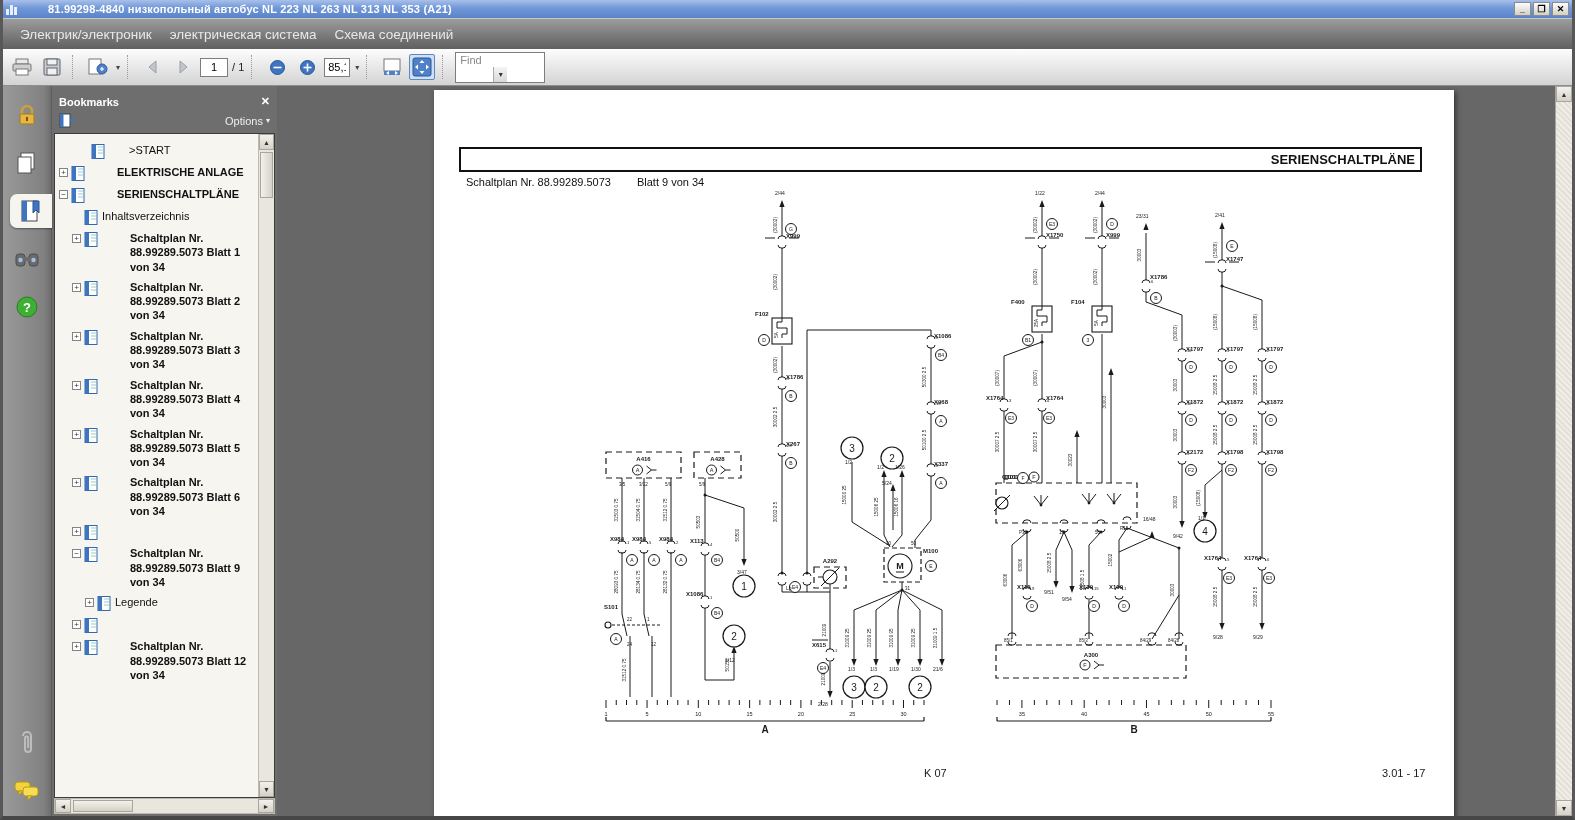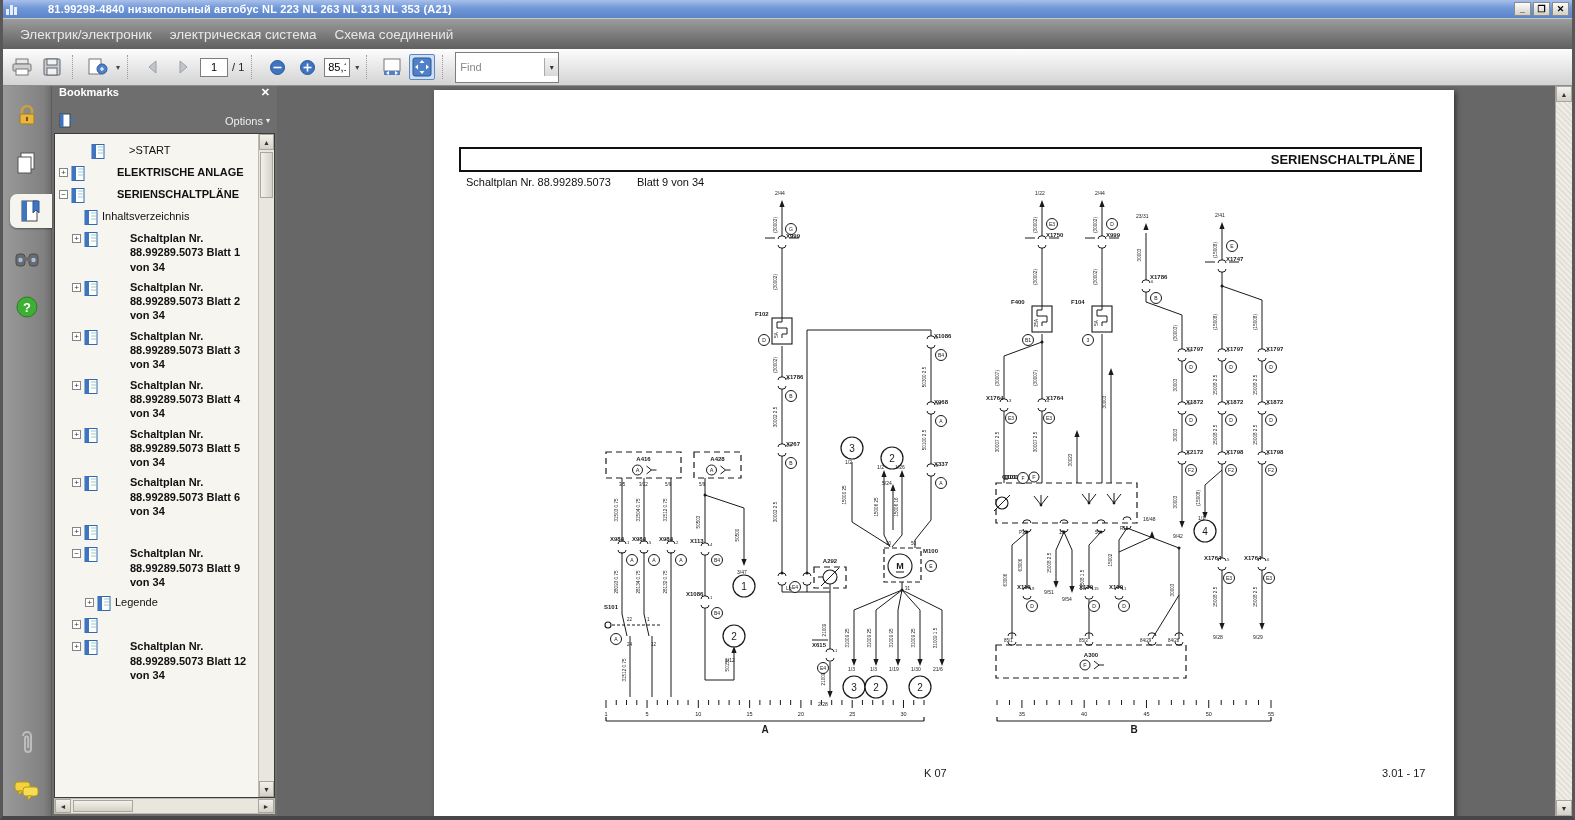--- a/index.html
+++ b/index.html
@@ -22,33 +22,33 @@
 .toolbar { height:37px; flex:0 0 37px; background:linear-gradient(#fdfdfd,#d3d3d3); border-bottom:1px solid #8e8e8e;
   display:flex; align-items:center; padding:0 6px; gap:4px; }
 .tbtn { width:26px; height:26px; display:flex; align-items:center; justify-content:center; border:1px solid transparent; border-radius:2px; }
 .tbtn.active { background:#cfe0f2; border:1px solid #5a8ac6; }
 .tsep { width:6px; height:24px; border-left:1px dotted #9a9a9a; margin:0 3px; }
 .tcaret { font-size:8px; color:#444; margin-left:1px; }
 .pagebox,.zoombox { height:19px; background:#fff; border:1px solid #7d7d7d; font-size:11px; padding:1px 3px; color:#000; }
 .pagebox { width:28px; text-align:center; }
 .zoombox { width:26px; }
 .plain { font-size:11px; color:#222; }
-.findwrap { display:flex; align-items:center; height:31px; border:1px solid #7d7d7d; background:#fff; }
+.findwrap { display:flex; align-items:center; height:31px; border:1px solid #7d7d7d; background:#fff;flex-direction:column; }
 .findinput { width:88px; height:18px; border:0; outline:none; font-size:11px; padding:0 4px; color:#000; font-family:"Liberation Sans",sans-serif; }
 .findinput::placeholder { color:#888; }
 .findcaret { width:14px; height:18px; border-left:1px solid #aaa; font-size:8px; color:#333; display:flex; align-items:center; justify-content:center; background:linear-gradient(#f4f4f4,#d8d8d8); }
 
 .body { flex:1; display:flex; min-height:0; }
 .iconstrip { flex:0 0 48px; background:linear-gradient(90deg,#9a9a9a,#818181 85%,#6d6d6d); display:flex; flex-direction:column; align-items:center; padding-top:12px; position:relative; }
 .strip-icon { width:34px; height:34px; display:flex; align-items:center; justify-content:center; margin-bottom:14px; }
 .strip-icon.active { background:#f5f4ef; border-radius:7px 0 0 7px; width:42px; margin-right:-8px; box-shadow:0 1px 2px rgba(0,0,0,.4); }
 .strip-spacer { flex:1; }
 
 .panel { flex:0 0 182px; background:#6e6e6e; display:flex; flex-direction:column; border-left:1px solid #5c5c5c; }
-.panel-h { height:22px; display:flex; align-items:flex-start; padding:0 7px; color:#fff; font-size:11px; font-weight:bold; }
+.panel-h { height:22px; display:flex; align-items:flex-end; padding:0 7px; color:#fff; font-size:11px; font-weight:bold; }
 .panel-h .x { margin-left:auto; font-size:11px; cursor:default; }
 .panel-opts { height:25px; display:flex; align-items:center; padding:0 7px; color:#eee; font-size:11px; }
 .panel-opts .opt { margin-left:auto; display:flex; align-items:center; gap:3px; }
 .listwrap { flex:1; margin:0 2px; border:1px solid #3c3c3c; background:#f6f5f0; position:relative; overflow:hidden; display:flex; }
 .bm-list { flex:1; overflow:hidden; padding:6px 0 0 4px; }
 .bm-row { display:flex; align-items:flex-start; padding:3px 0; }
 .bm-exp { width:9px; height:9px; flex:0 0 9px; border:1px solid #848484; background:#fff; font-size:8px; line-height:7px; text-align:center; color:#333; margin:3px 3px 0 0; }
 .bm-exp.none { border:0; background:transparent; }
 .bm-ico { flex:0 0 14px; margin:1px 4px 0 0; }
 .bm-label { font-size:11px; color:#111; line-height:1.3; width:128px; }

